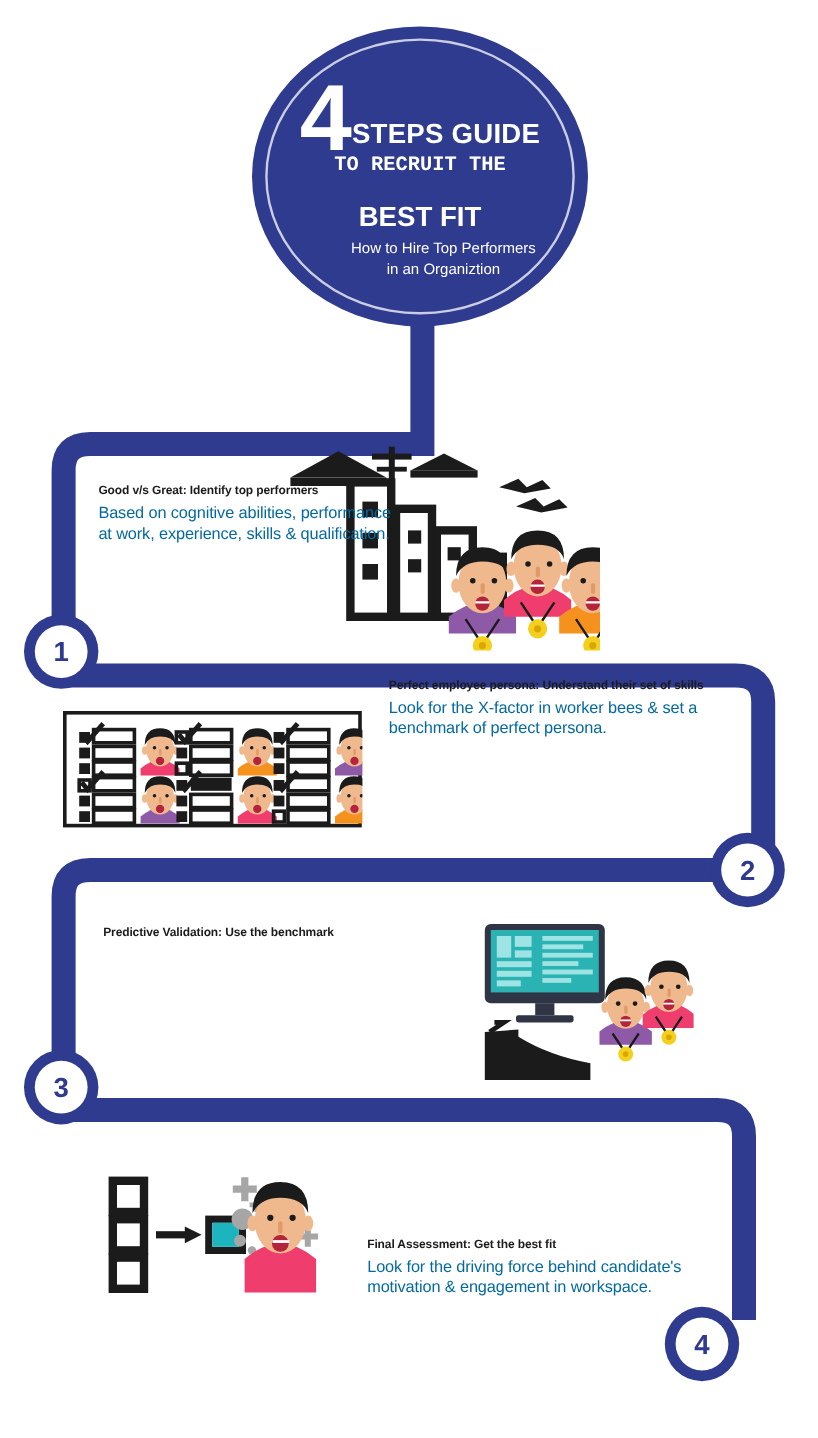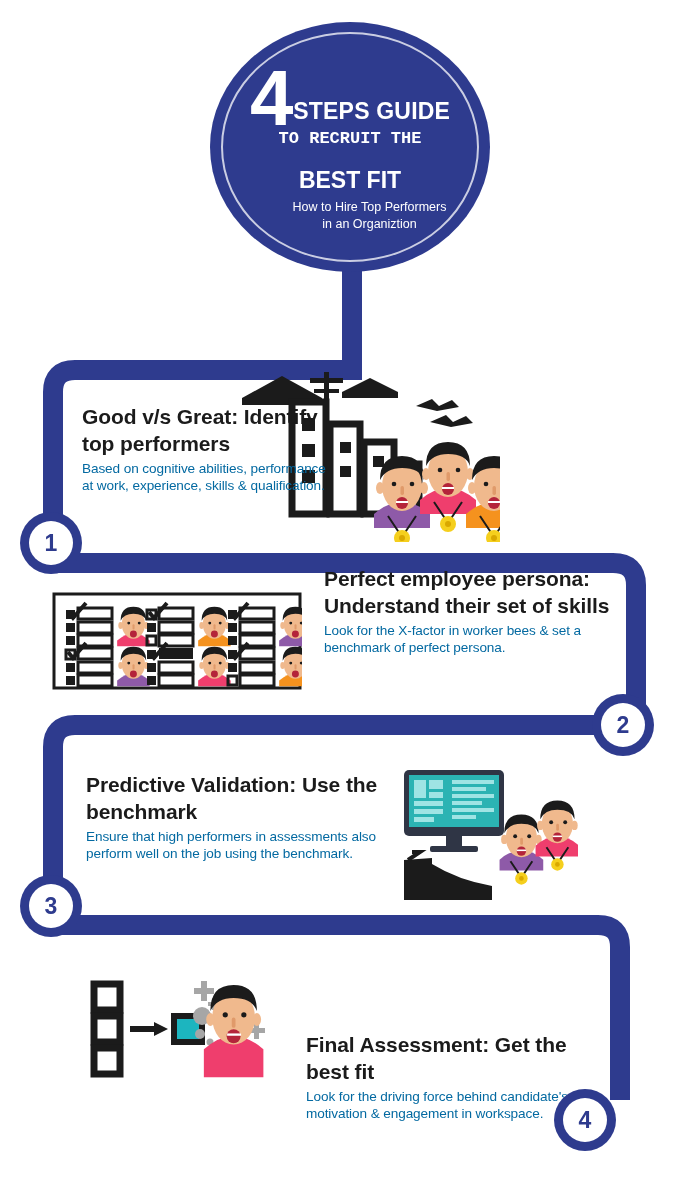--- a/index.html
+++ b/index.html
@@ -32,21 +32,21 @@
     font-size:78px;line-height:.78;font-weight:700;letter-spacing:-2px;
   }
   .hero-t1{font-size:23px;font-weight:700;letter-spacing:.2px;padding-bottom:4px;text-align:center;}
   .hero-t2{font-size:17px;font-weight:700;line-height:1.18;margin-top:0;font-family:Liberation Mono, monospace;}
   .hero-t3{font-size:23px;font-weight:700;line-height:1.18;margin-top:18px;}
   .hero-sub{font-size:12.5px;font-weight:400;line-height:1.3;margin-top:5px;margin-left:39px;}
 
   
   .step-text{position:absolute;z-index:6;}
   .step-title{
-    font-size:21px;font-weight:700;color:#1b1b1b;line-height:1.28;
+    font-size:10px;font-weight:700;color:#1b1b1b;line-height:1.28;
     letter-spacing:-.1px;
   }
   .step-body{
     font-size:13.6px;font-weight:400;color:#0369a1;line-height:1.3;
     margin-top:2px;letter-spacing:-.1px;
   }
   #step1-text{left:82px;top:404px;width:250px;}
   #step2-text{left:324px;top:566px;width:310px;}
   #step3-text{left:86px;top:772px;width:330px;}
   #step4-text{left:306px;top:988px;width:290px;margin-top:44px;}
@@ -325,21 +325,20 @@
       </g>
     </g>
   </svg>
 
   <div class="badge" id="badge2">
     <div class="inner">2</div>
   </div>
 
   <div class="step-text" id="step3-text">
     <div class="step-title">Predictive Validation: Use the benchmark</div>
-    <div class="step-body">Ensure that high performers in assessments also perform well on the job using the benchmark.</div>
   </div>
 
   <svg class="illus" id="illus3" width="180" height="135" viewBox="0 0 180 135" xmlns="http://www.w3.org/2000/svg">
 
     <rect x="6" y="2" width="100" height="66" rx="5" fill="#2f3545"></rect>
     <rect x="11" y="7" width="90" height="52" fill="#2bb3b3"></rect>
     <g fill="#9fe4e4">
       <rect x="16" y="12" width="12" height="18"></rect>
         <rect x="31" y="12" width="14" height="9"></rect>
       <rect x="31" y="24" width="14" height="6"></rect>

